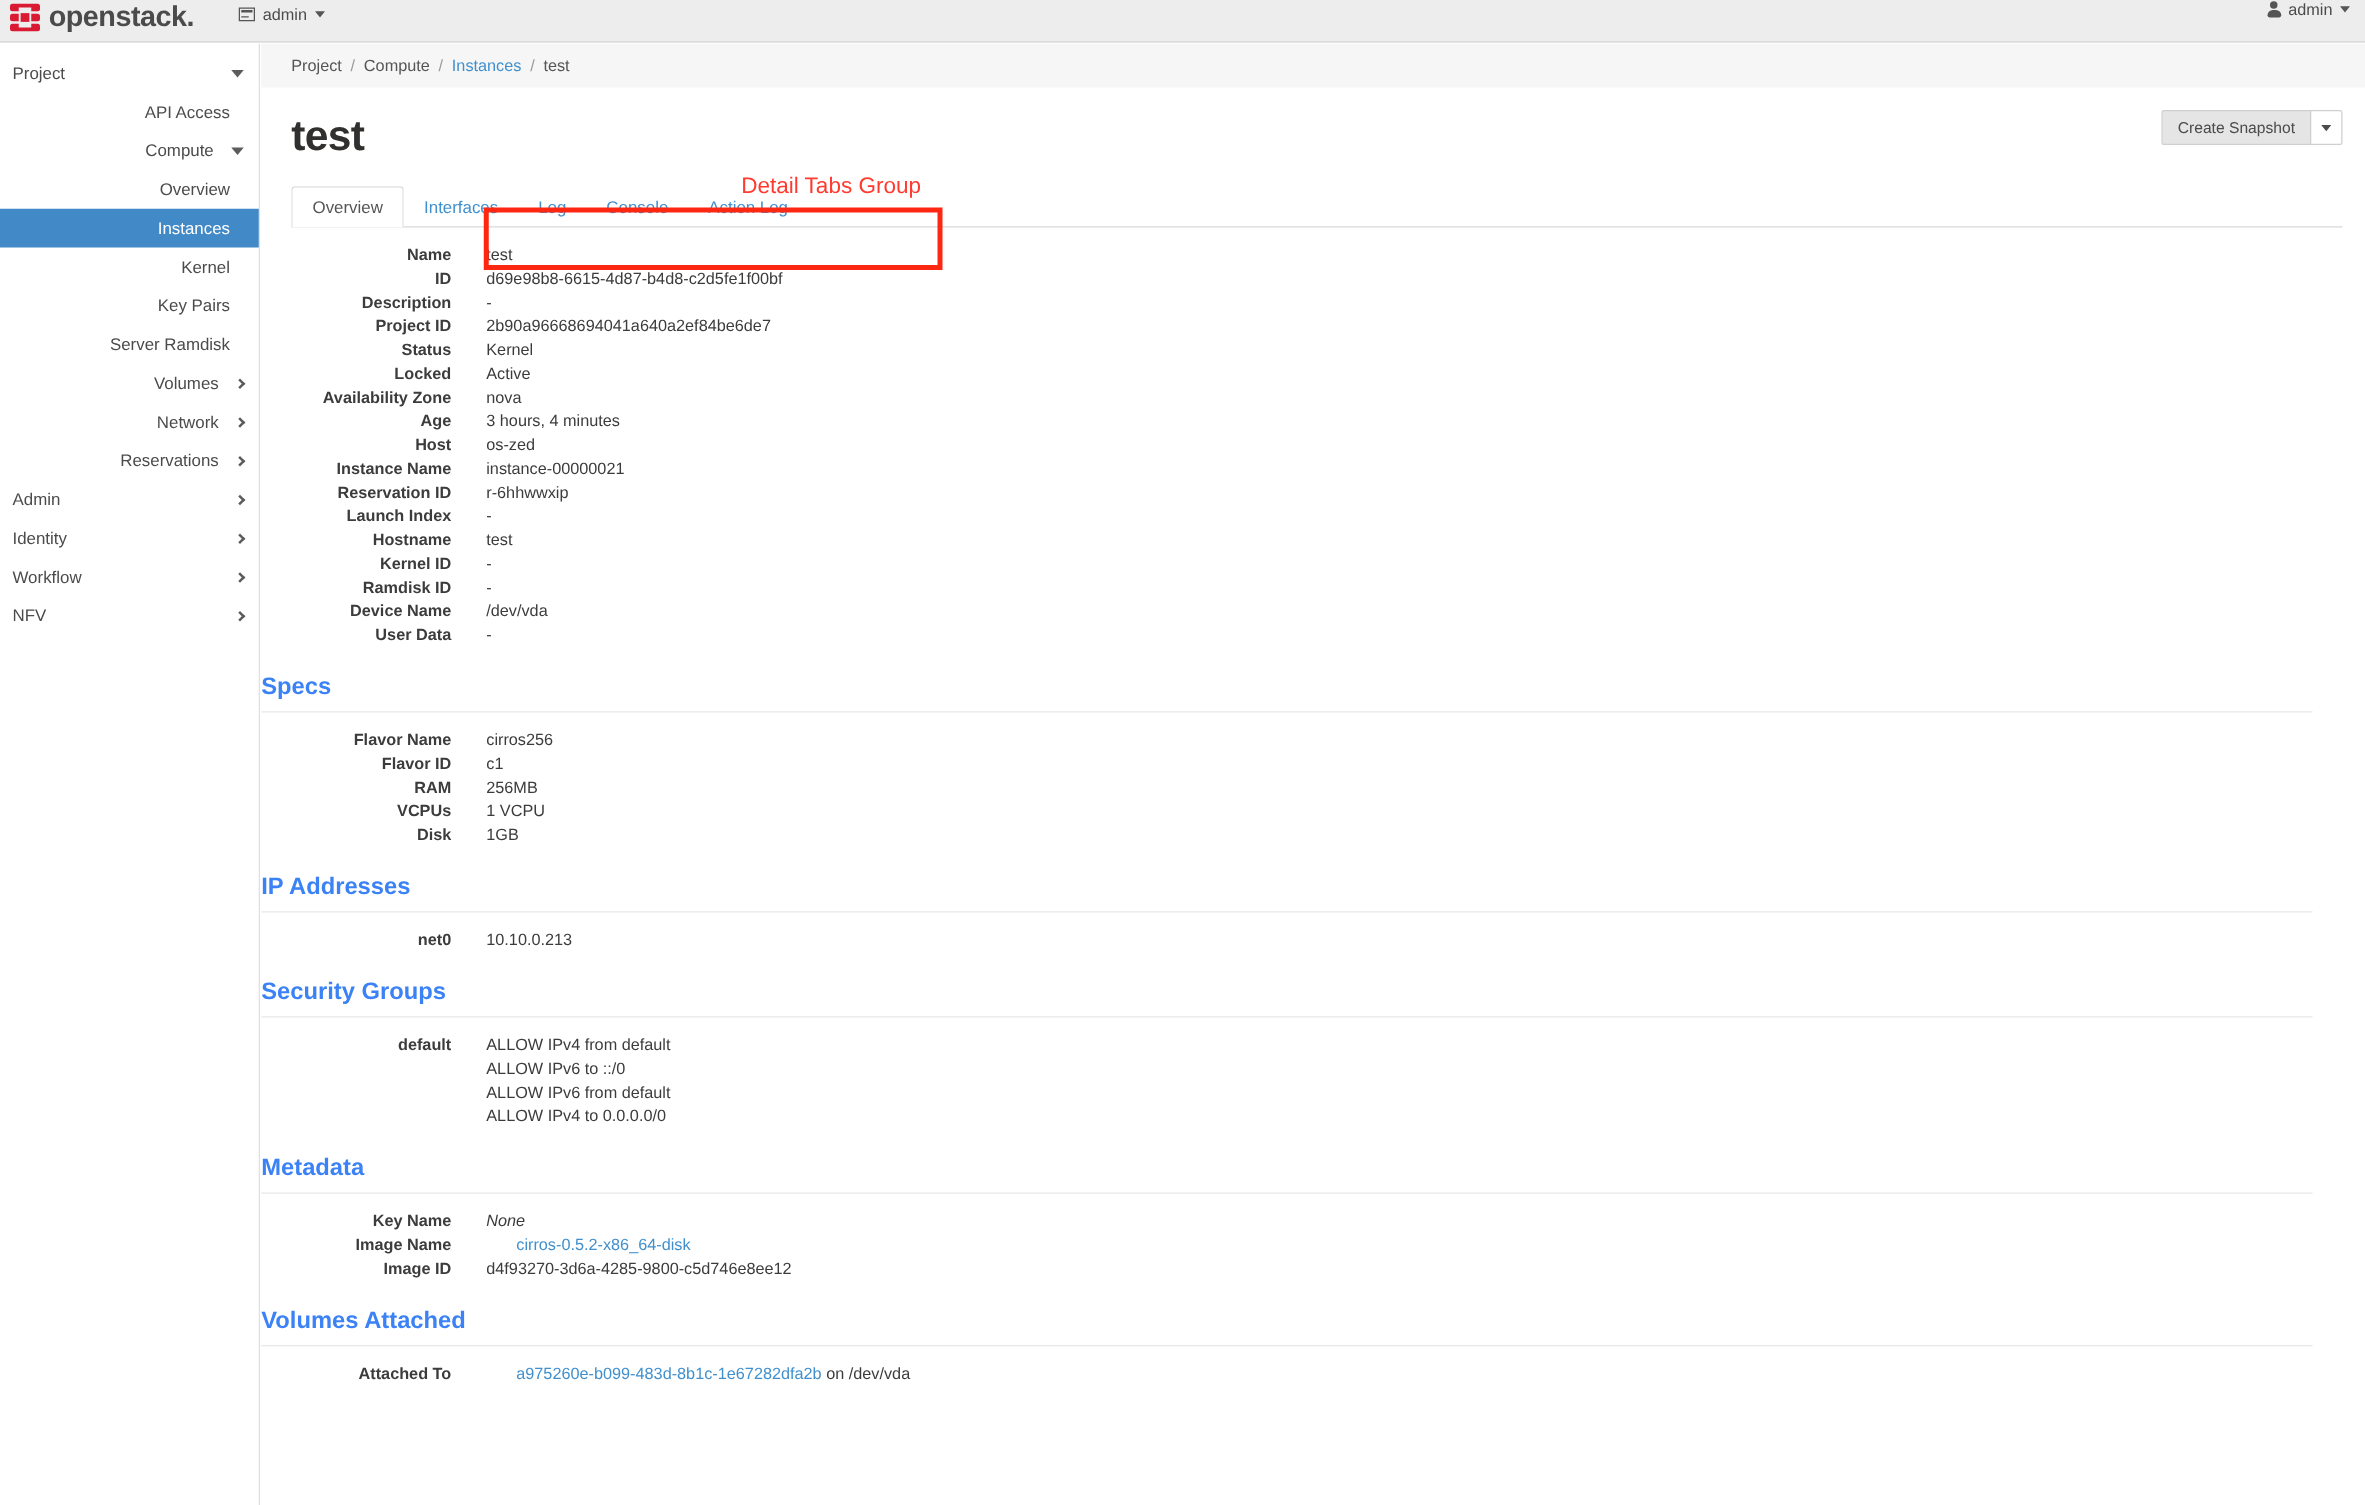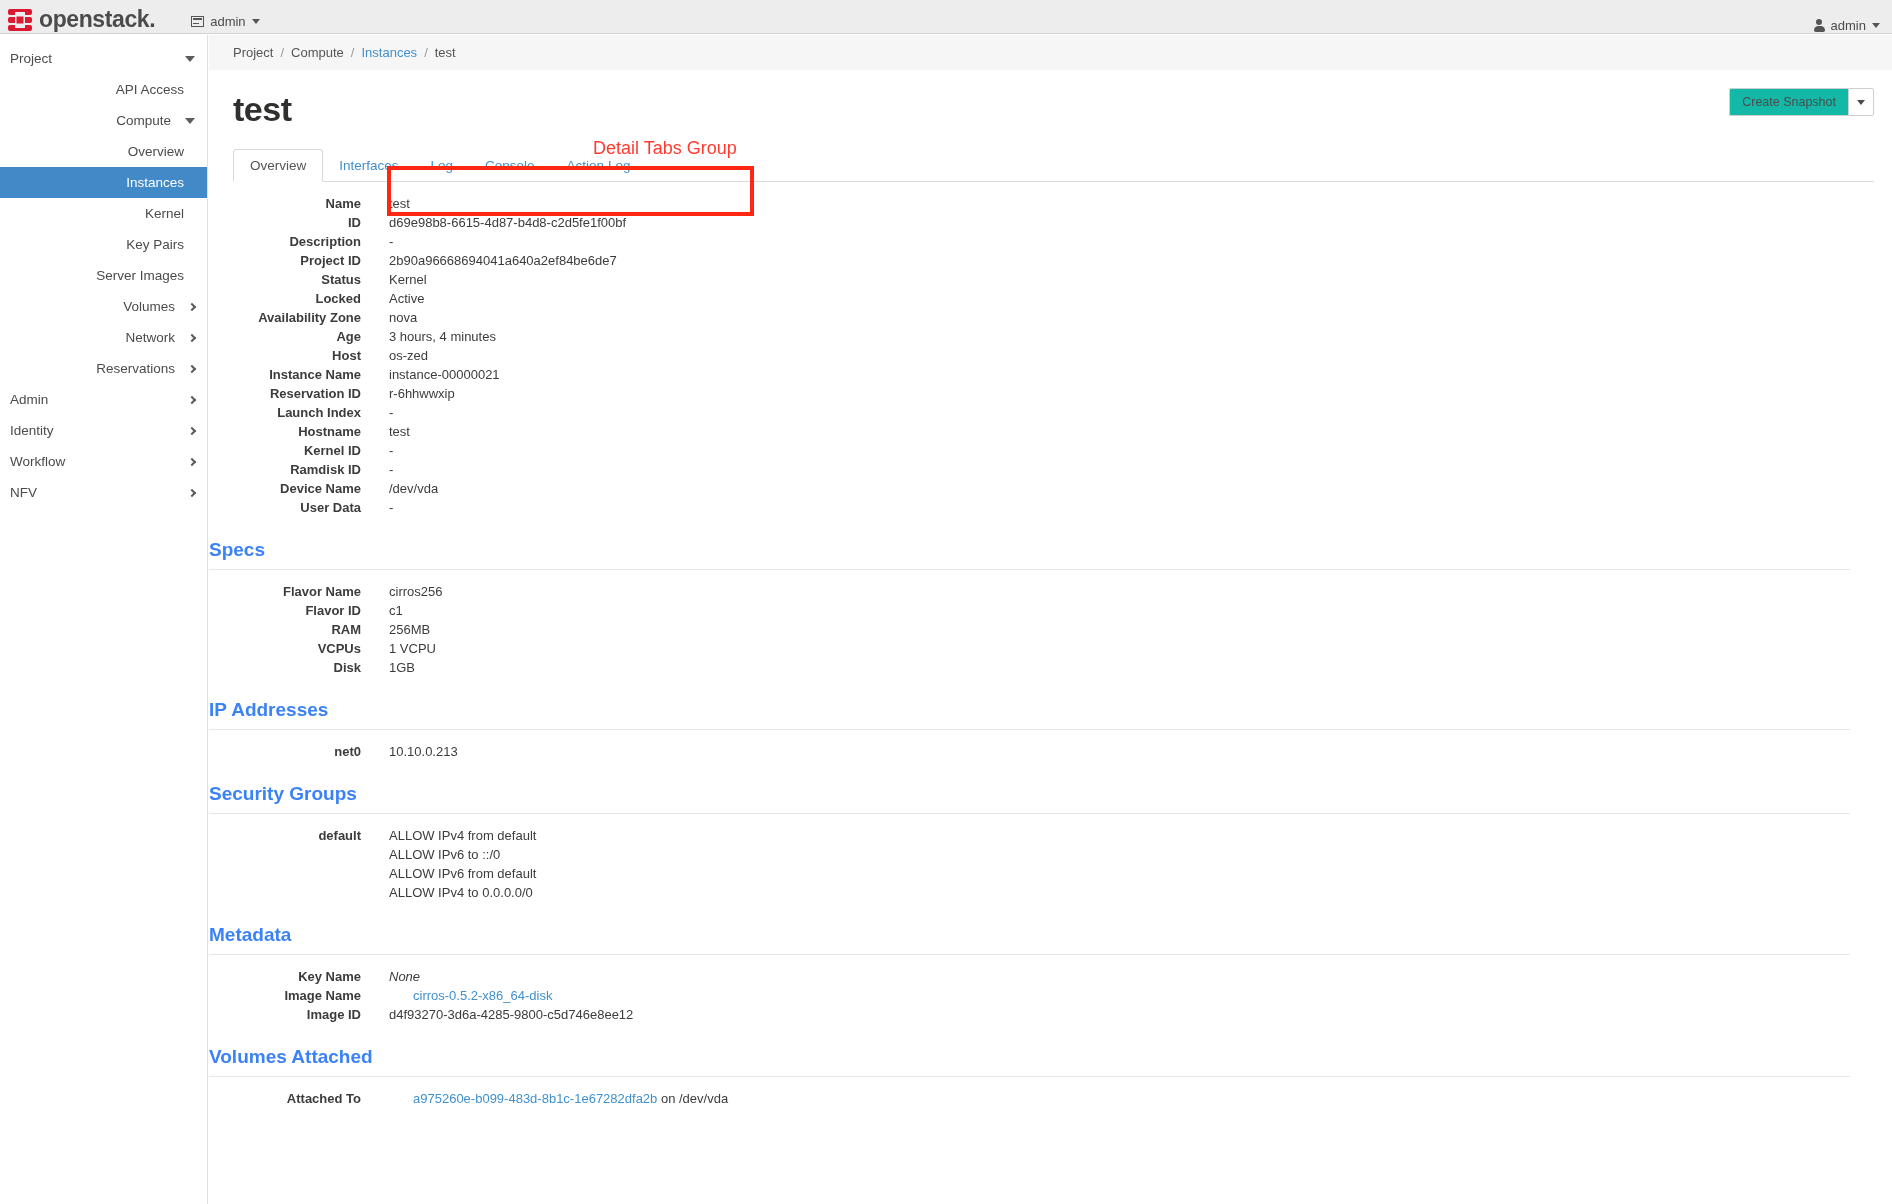--- a/index.html
+++ b/index.html
@@ -11,21 +11,21 @@
     color: #3c3c3c;
     overflow: hidden;
   }
 
   
   .navbar {
     position: absolute; top: 0; left: 0;
     width: 1892px; height: 34px;
     background: #ededed;
     border-bottom: 1px solid #d4d4d4;
-    display: flex; align-items: flex-end;
+    display: flex; align-items: flex-start;
   }
   .brand { display: flex; align-items: center; padding-left: 8px; }
   .brand-mark { width: 24px; height: 24px; position: relative; }
   .brand-text {
     font-size: 23px; font-weight: bold; color: #4b4b4b;
     margin-left: 7px; letter-spacing: -0.4px;
   }
   .brand-text .dot { color: #4b4b4b; }
   .ctx-switch {
     display: flex; align-items: center; gap: 6px;
@@ -120,21 +120,21 @@
   }
   .page-title {
     font-size: 34px; font-weight: bold; color: #31302f;
     letter-spacing: -0.5px; line-height: 1;
   }
   .create-snapshot-group {
     position: absolute; right: 18px; top: 18px;
     display: flex; height: 28px;
   }
   .btn-snap {
-    background: #14b8a6; border: 1px solid #cfcfcf;
+    background: #e5e5e5; border: 1px solid #cfcfcf;
     border-right: none; border-radius: 2px 0 0 2px;
     font-size: 12.5px; color: #4b4b4b;
     padding: 0 12px; display: flex; align-items: center; cursor: pointer;
     font-family: "Liberation Sans", sans-serif;
   }
   .btn-snap-caret {
     background: #ffffff; border: 1px solid #cfcfcf;
     border-radius: 0 2px 2px 0; width: 26px;
     display: flex; align-items: center; justify-content: center; cursor: pointer;
   }
@@ -241,21 +241,21 @@
     <div class="nav-row lvl2 active">
       <span class="lbl">Instances</span>
     </div>
     <div class="nav-row lvl2">
       <span class="lbl">Kernel</span>
     </div>
     <div class="nav-row lvl2">
       <span class="lbl">Key Pairs</span>
     </div>
     <div class="nav-row lvl2">
-      <span class="lbl">Server Images</span>
+      <span class="lbl">Server Ramdisk</span>
     </div>
     <div class="nav-row lvl1">
       <span class="lbl">Volumes</span>
       <span class="arrow chev-right"></span>
     </div>
     <div class="nav-row lvl1">
       <span class="lbl">Network</span>
       <span class="arrow chev-right"></span>
     </div>
     <div class="nav-row lvl1">

